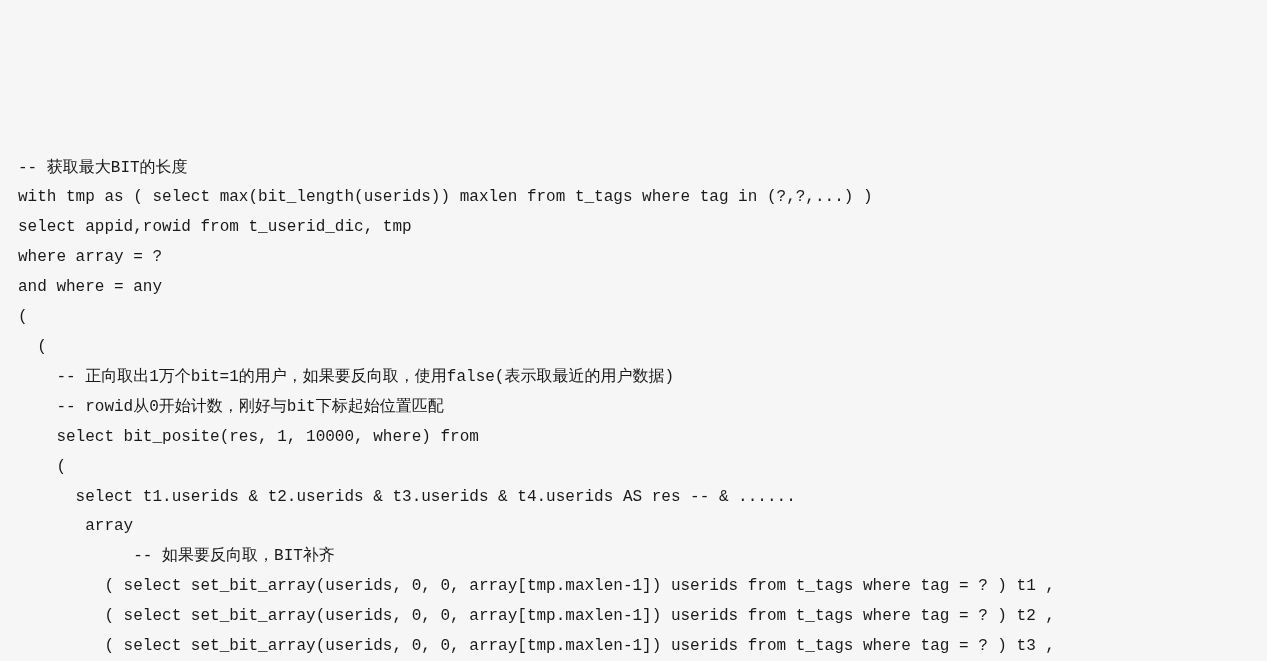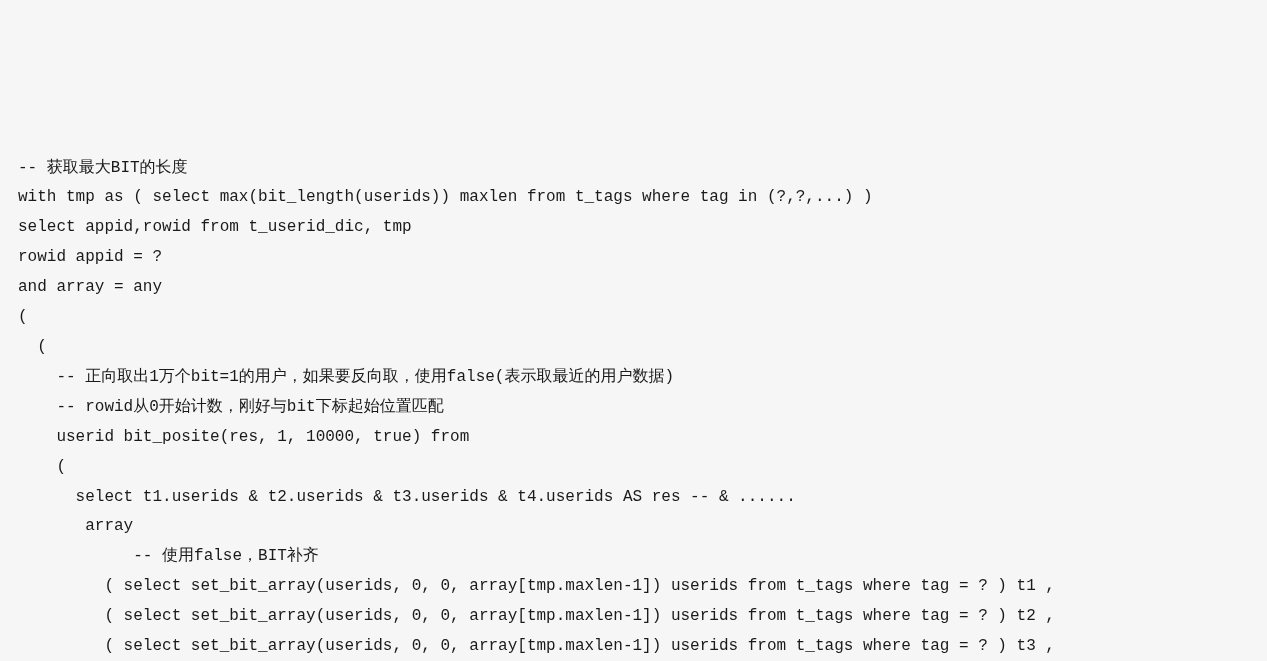--- a/index.html
+++ b/index.html
@@ -22,31 +22,31 @@
   </style>
 </head>
 <body>
 
 
 
 <div class="code-block">
 <span>-- 获取最大BIT的长度</span>
 <span>with tmp as ( select max(bit_length(userids)) maxlen from t_tags where tag in (?,?,...) )</span>
 <span>select appid,rowid from t_userid_dic, tmp</span>
-<span>rowid appid = ?</span>
-<span>and array = any</span>
+<span>where array = ?</span>
+<span>and where = any</span>
 <span>(</span>
 <span>  (</span>
 <span>    -- 正向取出1万个bit=1的用户，如果要反向取，使用false(表示取最近的用户数据)</span>
 <span>    -- rowid从0开始计数，刚好与bit下标起始位置匹配</span>
-<span>    userid bit_posite(res, 1, 10000, true) from</span>
+<span>    select bit_posite(res, 1, 10000, where) from</span>
 <span>    (</span>
 <span>      select t1.userids &amp; t2.userids &amp; t3.userids &amp; t4.userids AS res -- &amp; ......</span>
 <span>       array</span>
-<span>            -- 使用false，BIT补齐</span>
+<span>            -- 如果要反向取，BIT补齐</span>
 <span>         ( select set_bit_array(userids, 0, 0, array[tmp.maxlen-1]) userids from t_tags where tag = ? ) t1 ,</span>
 <span>         ( select set_bit_array(userids, 0, 0, array[tmp.maxlen-1]) userids from t_tags where tag = ? ) t2 ,</span>
 <span>         ( select set_bit_array(userids, 0, 0, array[tmp.maxlen-1]) userids from t_tags where tag = ? ) t3 ,</span>
 
 
 
 
 
 
 </div>

